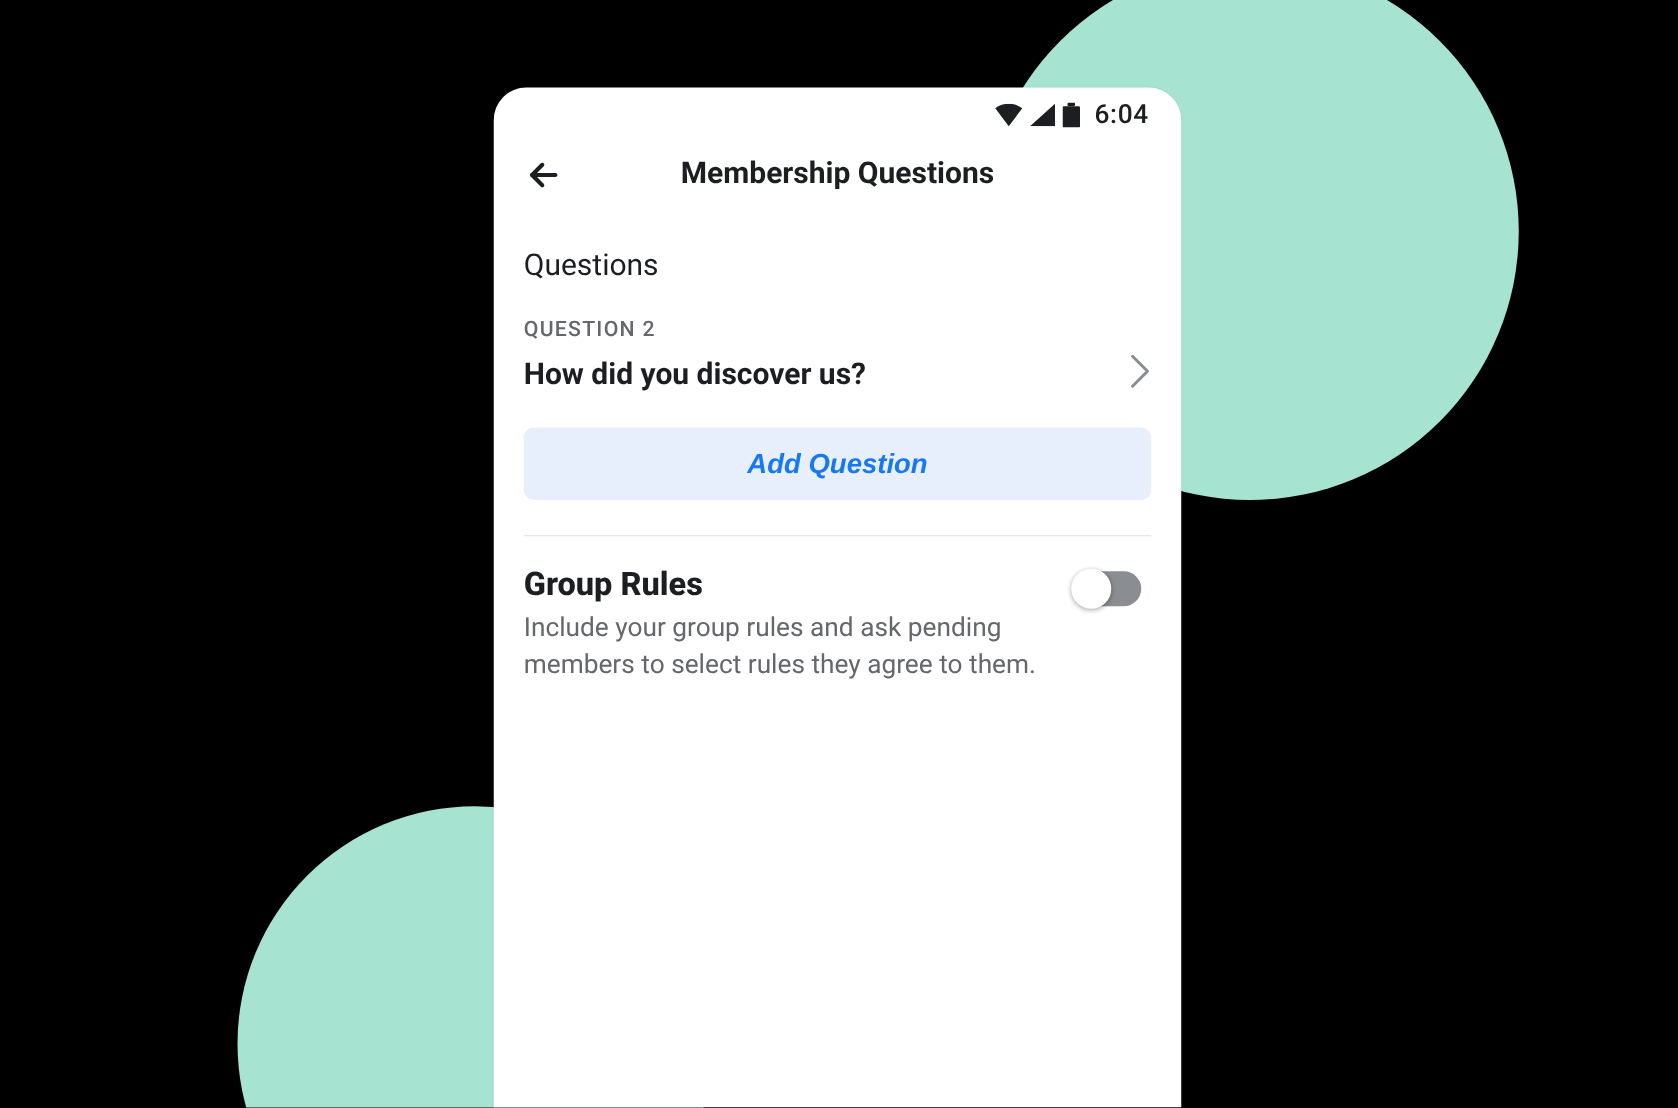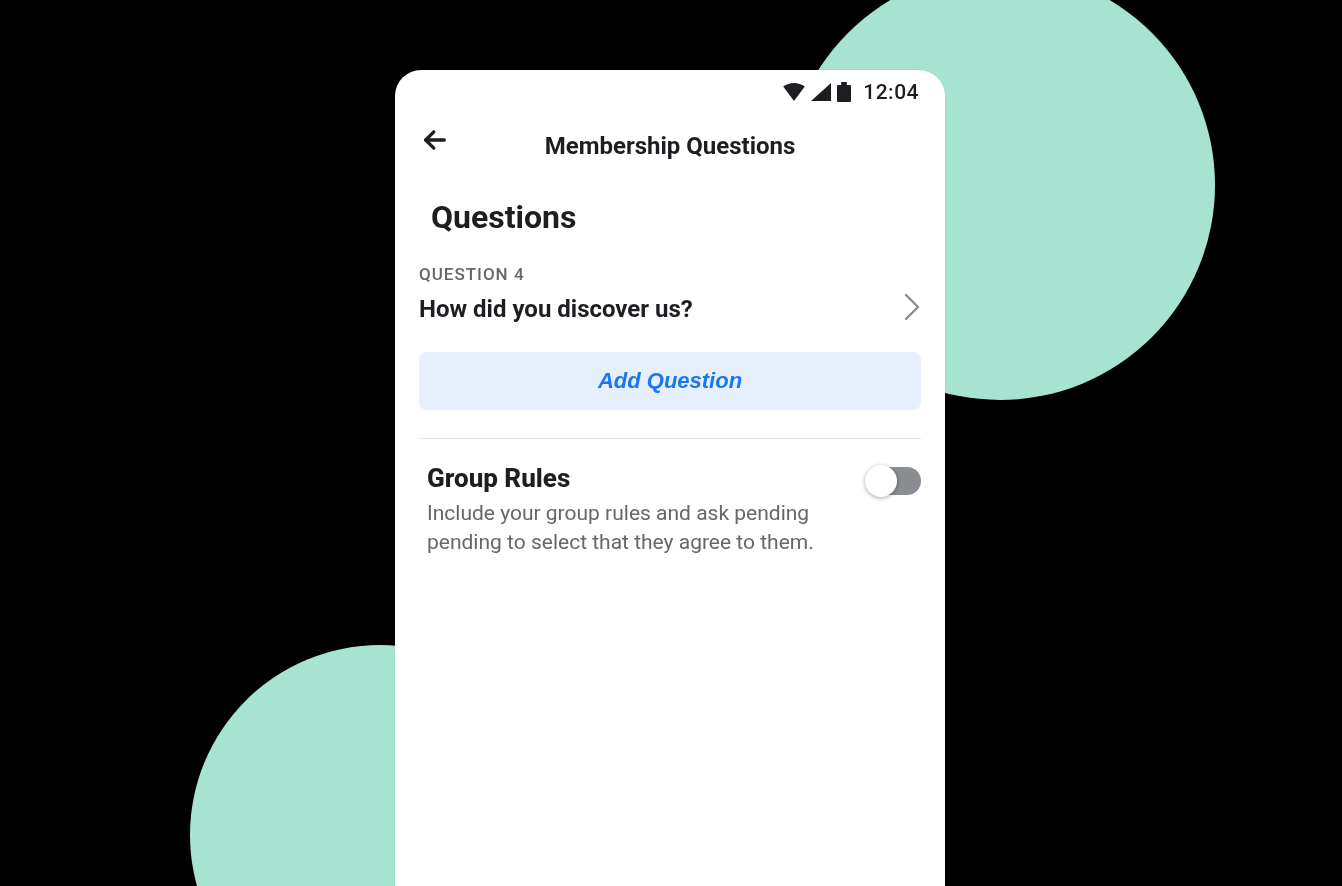--- a/index.html
+++ b/index.html
@@ -49,21 +49,21 @@
   .status-bar .time {
     font-size: 21px;
     font-weight: 500;
     color: #1c1e21;
     margin-left: 6px;
     letter-spacing: 0.5px;
   }
   .icon-svg { display: block; }
   .app-header {
     display: flex;
-    align-items: flex-end;
+    align-items: flex-start;
     padding: 18px 12px 18px 22px;
     position: relative;
   }
   .back-btn {
     width: 36px;
     height: 36px;
     display: flex;
     align-items: center;
     justify-content: center;
     cursor: pointer;
@@ -75,25 +75,24 @@
     text-align: center;
     font-size: 24px;
     font-weight: 700;
     color: #1c1e21;
     pointer-events: none;
   }
   .content {
     padding: 20px 24px 0 24px;
   }
   .section-heading {
-    font-size: 32px;
-    font-weight: 700;
+    font-size: 24px;
+    font-weight: 400;
     color: #1c1e21;
     margin-bottom: 28px;
-    margin-left: 12px;
   }
   .question-label {
     font-size: 17px;
     font-weight: 500;
     color: #65676b;
     letter-spacing: 1px;
     margin-bottom: 8px;
   }
   .question-row {
     display: flex;
@@ -124,21 +123,21 @@
     font-style: italic;
   }
   .divider {
     height: 1px;
     background: #e4e6eb;
     margin: 28px 0 24px 0;
   }
   .group-rules-row {
     display: flex;
     align-items: flex-start;
-    justify-content: flex-end;
+    justify-content: flex-start;
     gap: 20px;
   }
   .group-rules-title {
     font-size: 26px;
     font-weight: 800;
     color: #1c1e21;
     margin-bottom: 6px;
   }
   .group-rules-desc {
     font-size: 21px;
@@ -185,57 +184,57 @@
       <svg class="icon-svg" width="20" height="18" viewBox="0 0 20 18" fill="#1c1e21">
           <path d="M0 18 L20 18 L20 0 Z"></path>
         </svg>
     </span>
     <span>
       <svg class="icon-svg" width="14" height="20" viewBox="0 0 14 20" fill="#1c1e21">
           <rect x="0" y="3" width="14" height="17" rx="1"></rect>
           <rect x="4" y="0" width="6" height="3" rx="1"></rect>
         </svg>
     </span>
-    <span class="time">12:04</span>
+    <span class="time">6:04</span>
   </div>
 
   <div class="app-header">
     <div class="back-btn">
       <span>
         <svg width="28" height="28" viewBox="0 0 24 24" fill="none" stroke="#1c1e21" stroke-width="2.8" stroke-linecap="round" stroke-linejoin="round">
             <line x1="20" y1="12" x2="4" y2="12"></line>
             <polyline points="11 5 4 12 11 19"></polyline>
           </svg>
       </span>
     </div>
     <div class="header-title">Membership Questions</div>
   </div>
 
   <div class="content">
 
     <div class="section-heading">Questions</div>
 
-    <div class="question-label">QUESTION 4</div>
+    <div class="question-label">QUESTION 2</div>
     <div class="question-row">
       <div class="question-text">How did you discover us?</div>
       <span class="chevron">
         <svg width="18" height="30" viewBox="0 0 12 20" fill="none" stroke="#8a8d91" stroke-width="1.6" stroke-linecap="round" stroke-linejoin="round">
             <polyline points="2 2 10 10 2 18"></polyline>
           </svg>
       </span>
     </div>
 
     <button class="add-question-btn">Add Question</button>
 
     <div class="divider"></div>
 
     <div class="group-rules-row">
       <div>
         <div class="group-rules-title">Group Rules</div>
-        <div class="group-rules-desc">Include your group rules and ask pending pending to select that they agree to them.</div>
+        <div class="group-rules-desc">Include your group rules and ask pending members to select rules they agree to them.</div>
       </div>
       <div class="toggle">
         <div class="toggle-knob"></div>
       </div>
     </div>
 
   </div>
 
 </div>
 

